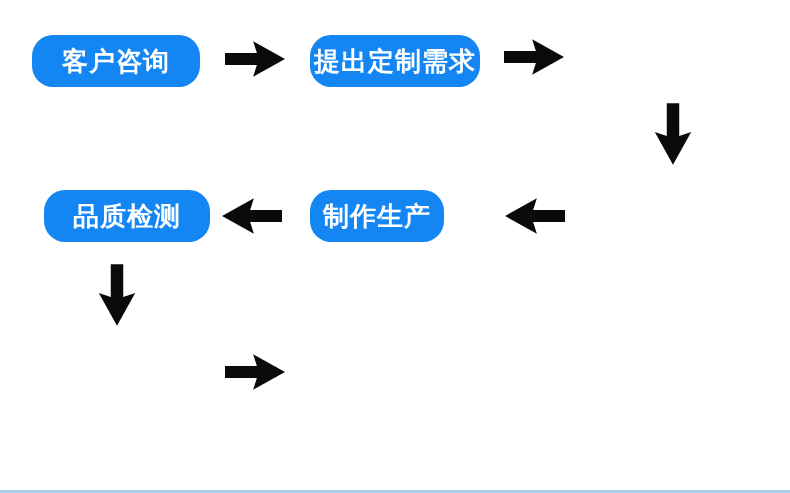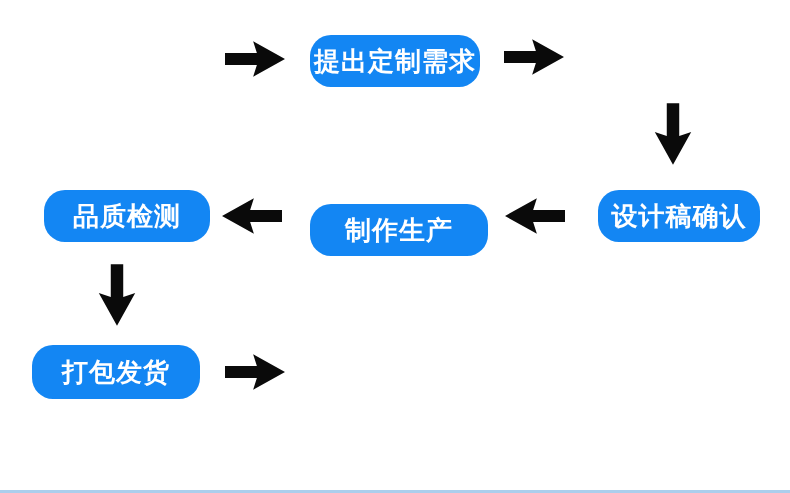--- a/index.html
+++ b/index.html
@@ -31,21 +31,21 @@
     line-height: 1;
   }
   .arrow {
     position: absolute;
   }
   .arrow svg { display: block; }
   #n1 { left: 32px;  top: 35px;  width: 168px; }
   #n2 { left: 310px; top: 35px;  width: 170px; border-radius: 21px; }
   #n3 { left: 588px; top: 35px;  width: 172px; }
   #n4 { left: 598px; top: 190px; width: 162px; }
-  #n5 { left: 310px; top: 190px; width: 178px; margin-top: 14px; }
+  #n5 { left: 310px; top: 190px; width: 134px; }
   #n6 { left: 44px;  top: 190px; width: 166px; }
   #n7 { left: 32px;  top: 345px; width: 168px; height: 54px; }
   #n8 { left: 305px; top: 345px; width: 172px; height: 54px; }
 
   #a1 { left: 225px; top: 36px; }
   #a2 { left: 504px; top: 34px; }
   #a3 { left: 650px; top: 103px; }
   #a4 { left: 505px; top: 193px; }
   #a5 { left: 222px; top: 193px; }
   #a6 { left: 94px;  top: 264px; }
@@ -58,20 +58,21 @@
     width: 100%;
     height: 3px;
     background: var(--divider, #abceec);
   }
 </style>
 </head>
 <body>
 
 <div id="canvas">
 
+  <div class="node" id="n1">客户咨询</div>
 
   <div class="arrow" id="a1">
     <svg width="60" height="46" viewBox="0 0 64 48" aria-hidden="true">
       <polygon points="0,17.5 34,17.5 30,5 64,24 30,43 34,30.5 0,30.5" fill="#0a0a0a"></polygon>
     </svg>
   </div>
 
   <div class="node" id="n2">提出定制需求</div>
 
   <div class="arrow" id="a2">
@@ -80,21 +81,20 @@
     </svg>
   </div>
 
 
   <div class="arrow" id="a3">
     <svg width="46" height="62" viewBox="0 0 48 64" aria-hidden="true">
       <polygon points="17.5,0 17.5,34 5,30 24,64 43,30 30.5,34 30.5,0" fill="#0a0a0a"></polygon>
     </svg>
   </div>
 
-  <div class="node" id="n4">设计稿确认</div>
 
   <div class="arrow" id="a4">
     <svg width="60" height="46" viewBox="0 0 64 48" aria-hidden="true">
       <polygon points="64,17.5 30,17.5 34,5 0,24 34,43 30,30.5 64,30.5" fill="#0a0a0a"></polygon>
     </svg>
   </div>
 
   <div class="node" id="n5">制作生产</div>
 
   <div class="arrow" id="a5">
@@ -104,21 +104,20 @@
   </div>
 
   <div class="node" id="n6">品质检测</div>
 
   <div class="arrow" id="a6">
     <svg width="46" height="62" viewBox="0 0 48 64" aria-hidden="true">
       <polygon points="17.5,0 17.5,34 5,30 24,64 43,30 30.5,34 30.5,0" fill="#0a0a0a"></polygon>
     </svg>
   </div>
 
-  <div class="node" id="n7">打包发货</div>
 
   <div class="arrow" id="a7">
     <svg width="60" height="46" viewBox="0 0 64 48" aria-hidden="true">
       <polygon points="0,17.5 34,17.5 30,5 64,24 30,43 34,30.5 0,30.5" fill="#0a0a0a"></polygon>
     </svg>
   </div>
 
 
   <div id="bottom-divider"></div>
 </div>

